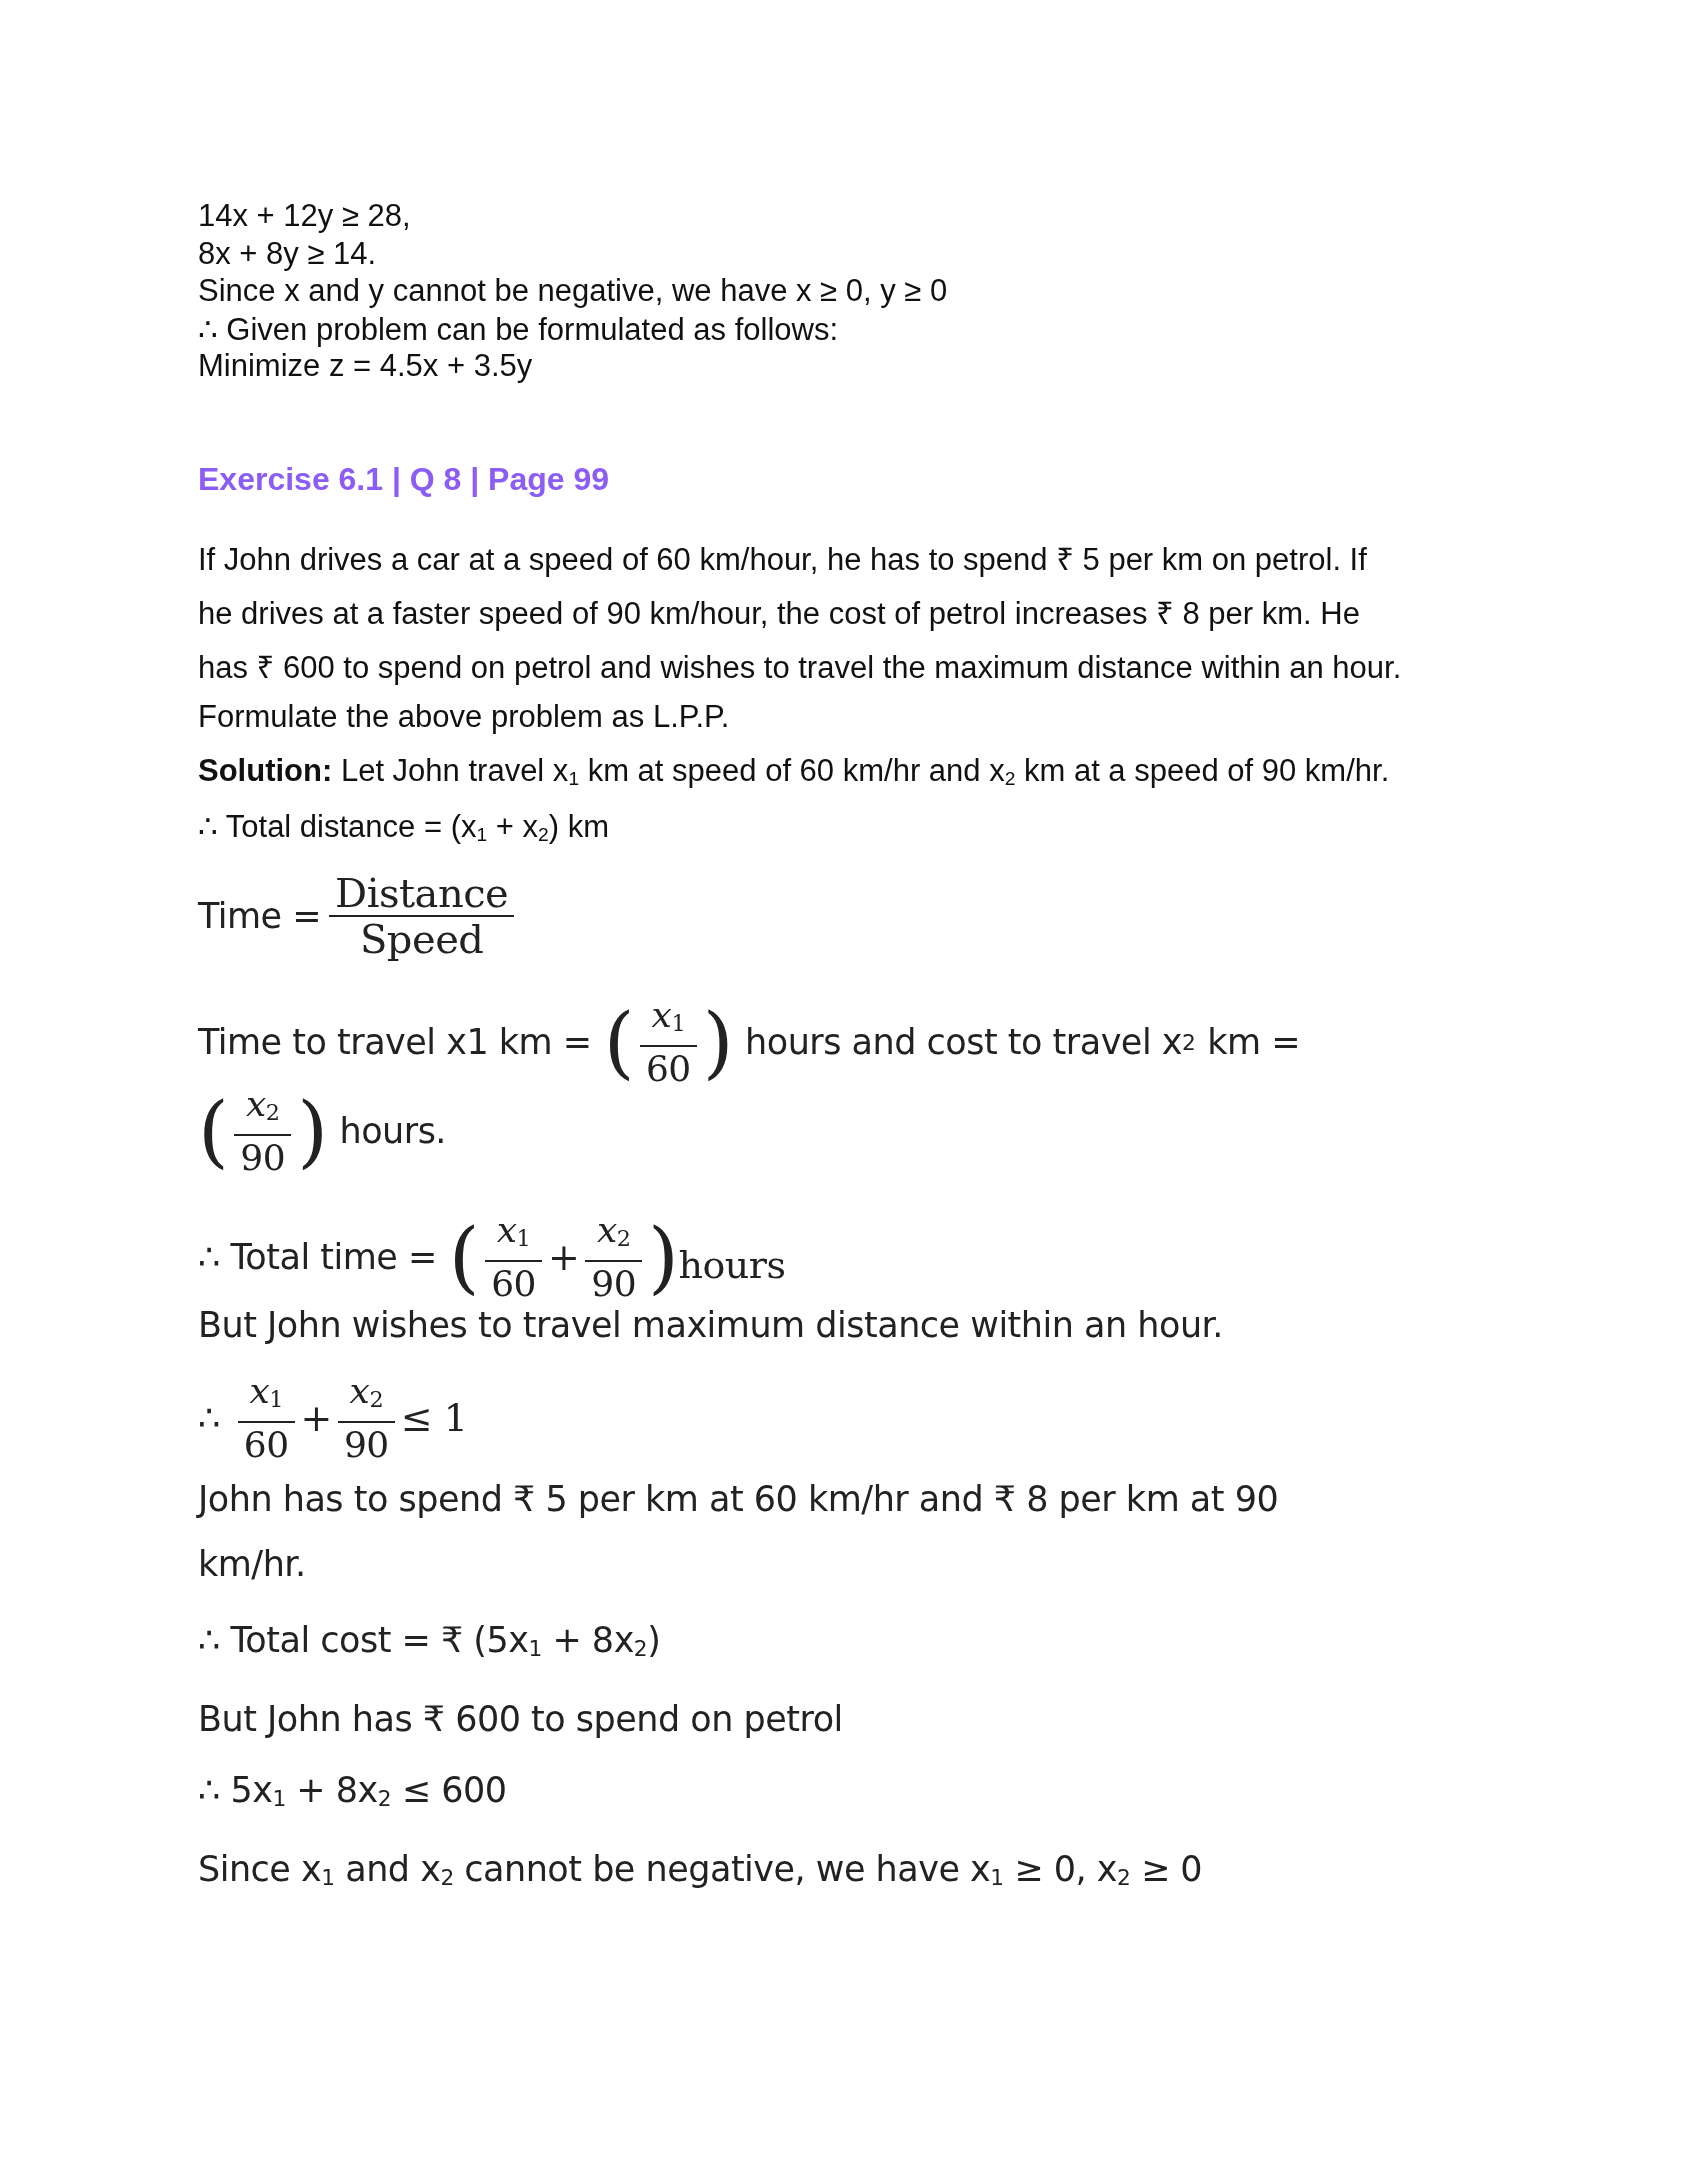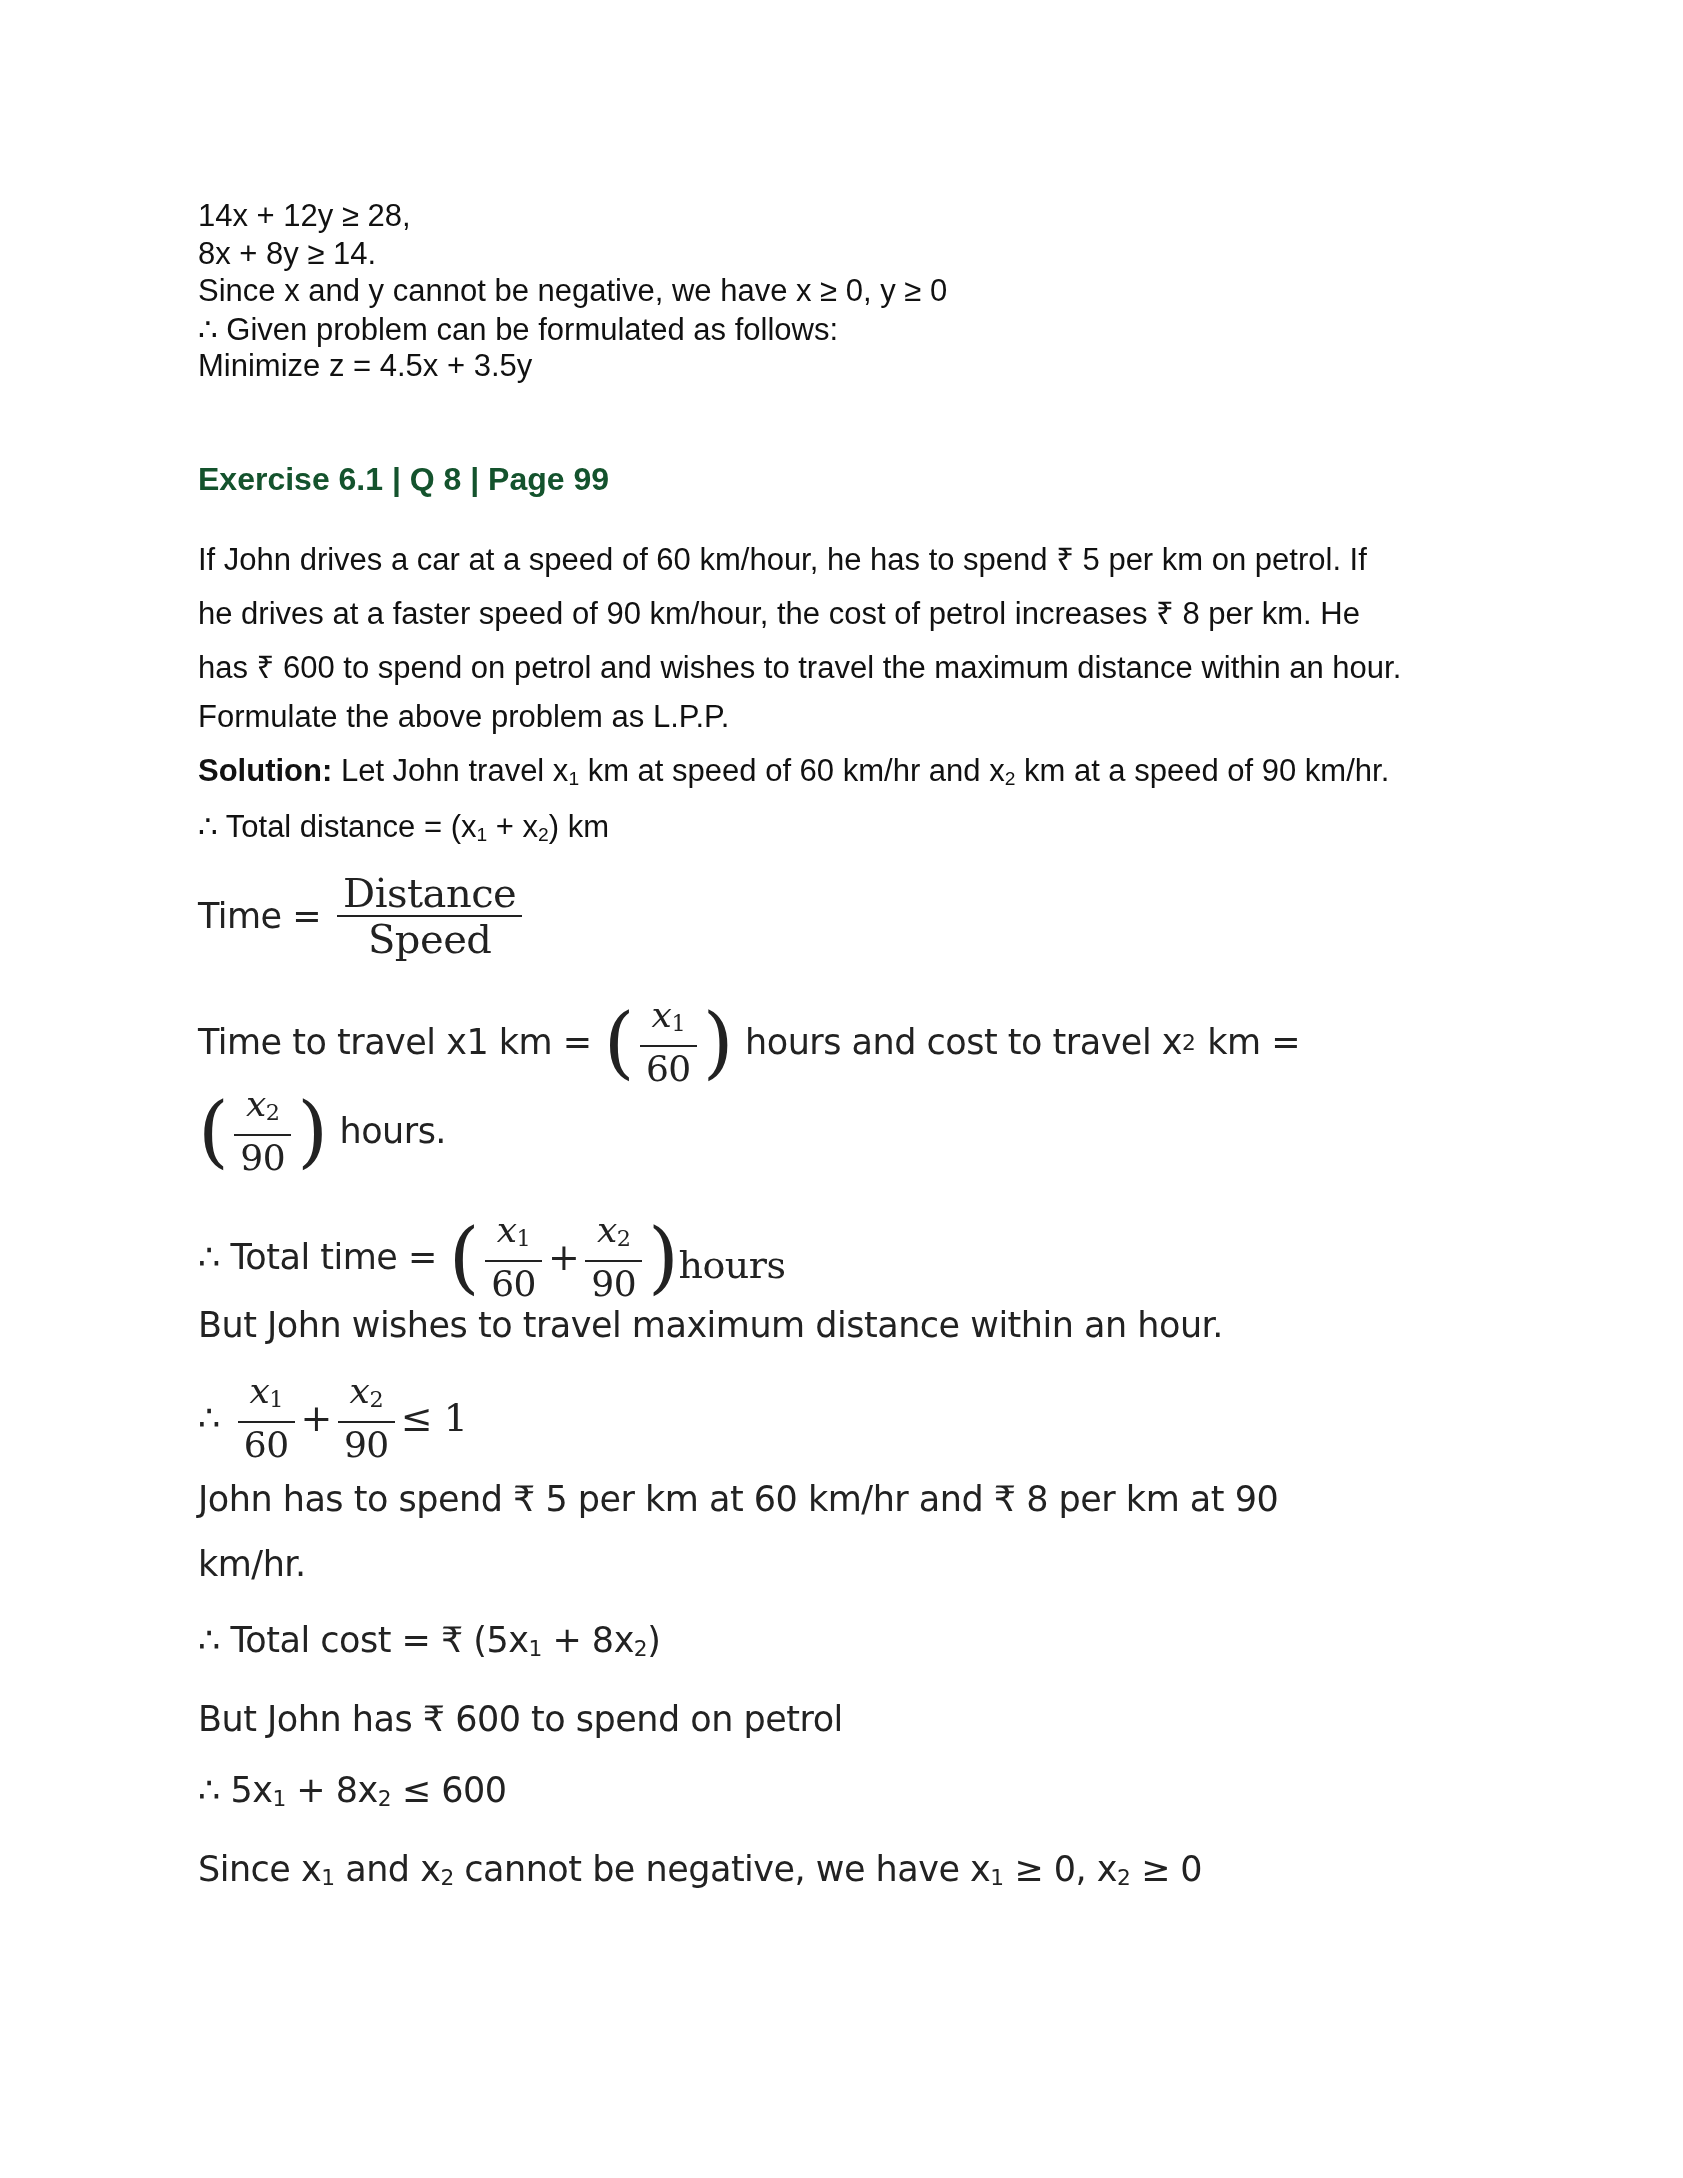--- a/index.html
+++ b/index.html
@@ -1,20 +1,20 @@
 <!DOCTYPE html>
 <html><head>
 <meta charset="utf-8">
 <style>
   html, body { margin: 0; padding: 0; background: #ffffff; }
   body { width: 1683px; height: 2178px; position: relative; overflow: hidden; color: #111; }
   .page { position: absolute; left: 0; top: 0; width: 1683px; height: 1570px; }
   .arial { font-family: "Liberation Sans", sans-serif; font-size: 31px; color: #111; }
   .line { position: absolute; left: 198px; white-space: nowrap; }
-  .heading { font-family: "Liberation Sans", sans-serif; font-weight: bold; font-size: 32px; color: #14532d; }
+  .heading { font-family: "Liberation Sans", sans-serif; font-weight: bold; font-size: 32px; color: #8b5cf6; }
   .bold { font-weight: bold; }
   sub.s { font-size: 0.62em; vertical-align: -0.2em; }
   .cal { font-family: "DejaVu Sans", sans-serif; font-size: 35px; color: #222; letter-spacing: -0.5px; }
   .serif { font-family: "DejaVu Serif", serif; color: #222; }
   .math-i { font-family: "DejaVu Serif", serif; font-style: italic; }
   .frac { display: inline-flex; flex-direction: column; align-items: center; vertical-align: middle; margin: 0 6px; }
   .frac .num, .frac .den { font-family: "DejaVu Serif", serif; font-size: 36px; line-height: 44px; padding: 0 6px; color: #222; }
   .frac .bar { height: 2px; background: #222; width: 100%; }
   .paren { font-family: "DejaVu Serif", serif; font-size: 79px; font-weight: 200; vertical-align: middle; color: #222; line-height: 1; }
   .mline { position: absolute; left: 198px; white-space: nowrap; display: flex; align-items: center; }
@@ -41,21 +41,21 @@
   <div class="line arial" style="top:753px;">
     <span class="bold">Solution:</span><span> Let John travel x</span><sub class="s">1</sub><span> km at speed of 60 km/hr and x</span><sub class="s">2</sub><span> km at a speed of 90 km/hr.</span>
   </div>
 
   <div class="line arial" style="top:808px;">
     <span>∴  Total distance = (x</span><sub class="s">1</sub><span> + x</span><sub class="s">2</sub><span>) km</span>
   </div>
 
   <div class="mline cal" style="top:871px;">
     <span>Time =</span>
-    <span class="frac" style="margin-left:16px;">
+    <span class="frac" style="margin-left:8px;">
       <span class="num" style="font-size:40px;">Distance</span>
       <span class="bar"></span>
       <span class="den" style="font-size:40px;">Speed</span>
     </span>
   </div>
 
   <div class="mline cal" style="top:993px;">
     <span>Time to travel x1 km =</span>
     <span class="gap"></span>
     <span class="paren">(</span>

